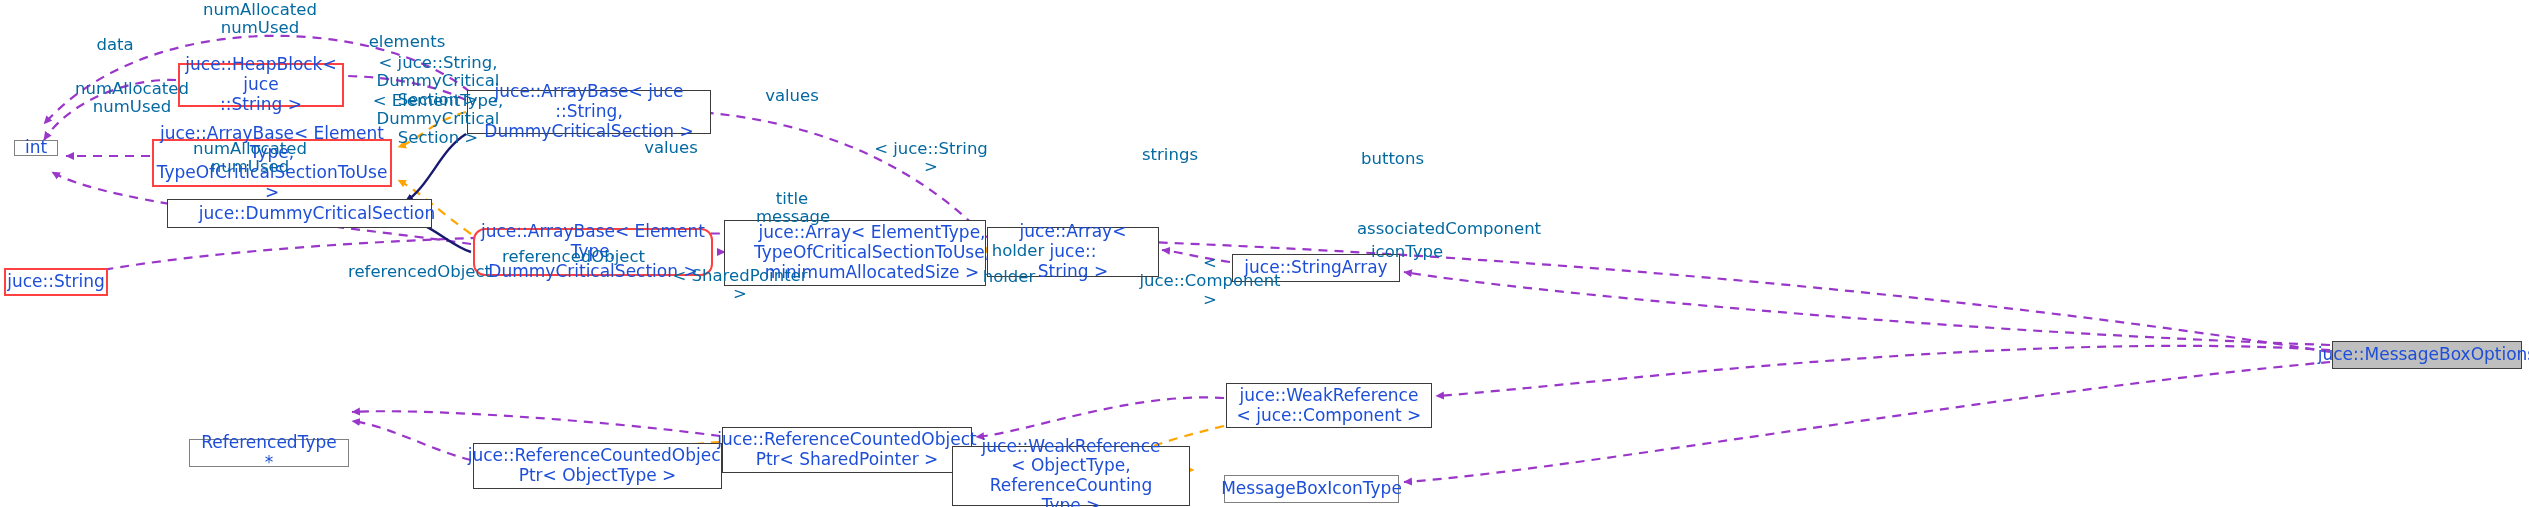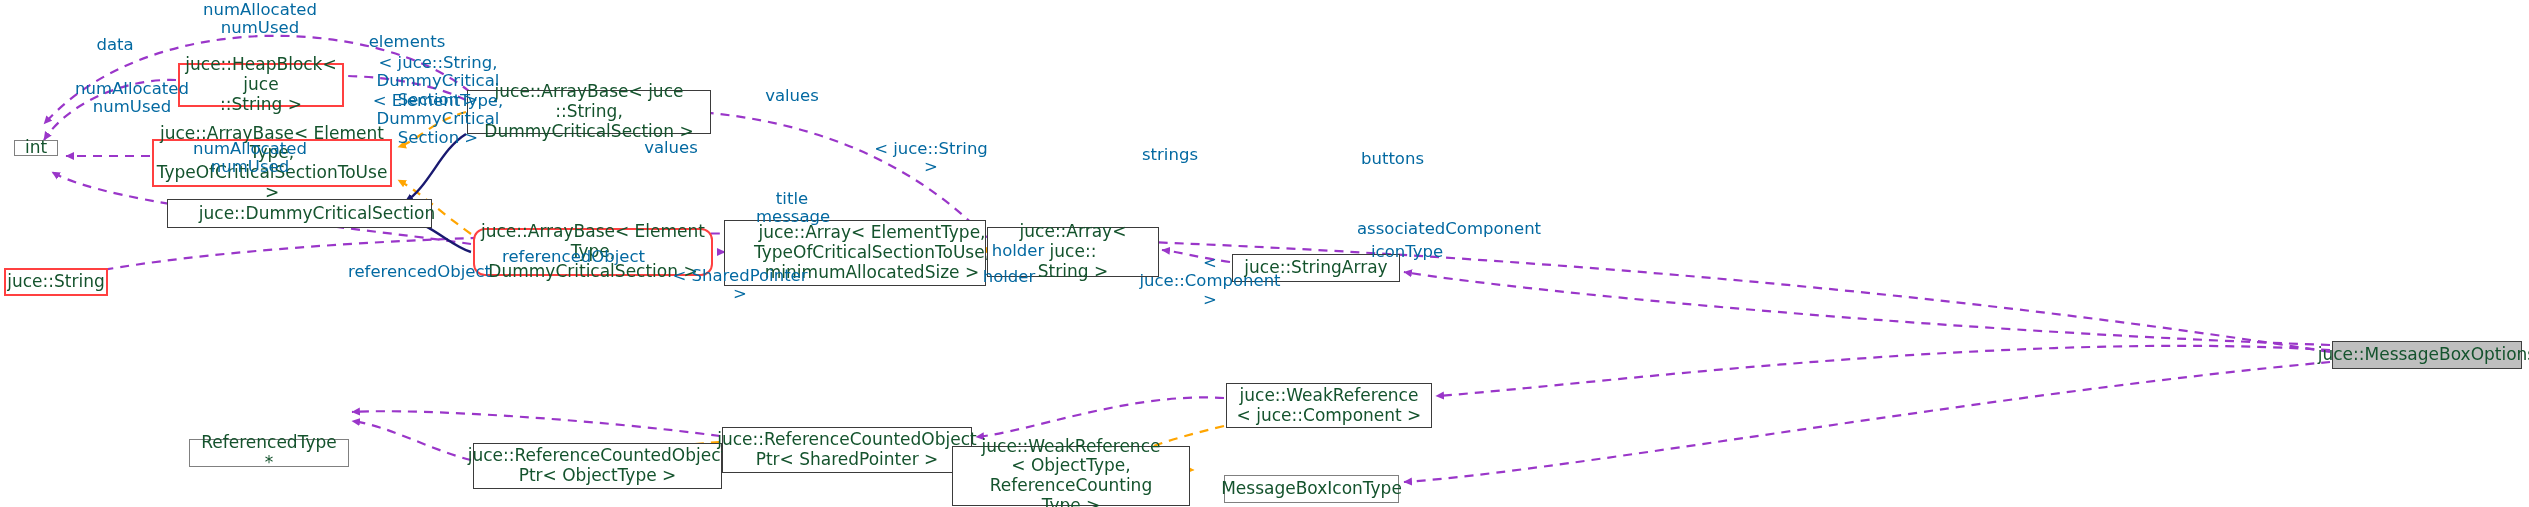--- a/index.html
+++ b/index.html
@@ -27,21 +27,21 @@
   .node {
     position: absolute;
     box-sizing: border-box;
     display: flex;
     align-items: center;
     justify-content: center;
     text-align: center;
     line-height: 1.16;
     white-space: pre-line;
     background: #ffffff;
-    color: #14532d;
+    color: #1d4ed8;
     font-size: 17px;
     padding: 2px 6px;
   }
   .node.grey-thin   { border: 1px solid #808080; }
   .node.black-thin  { border: 1.6px solid #3b3b3b; }
   .node.red-thick   { border: 2px solid #ff4040; }
   .node.current     { border: 1.6px solid #404040; background: #bfbfbf; }
   .edge-label {
     position: absolute;
     font-size: 16.5px;

